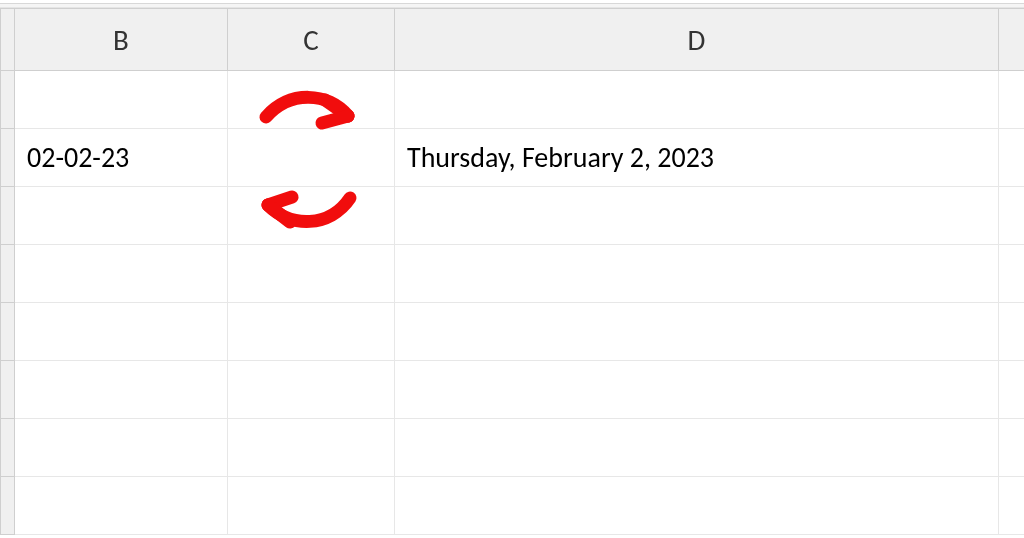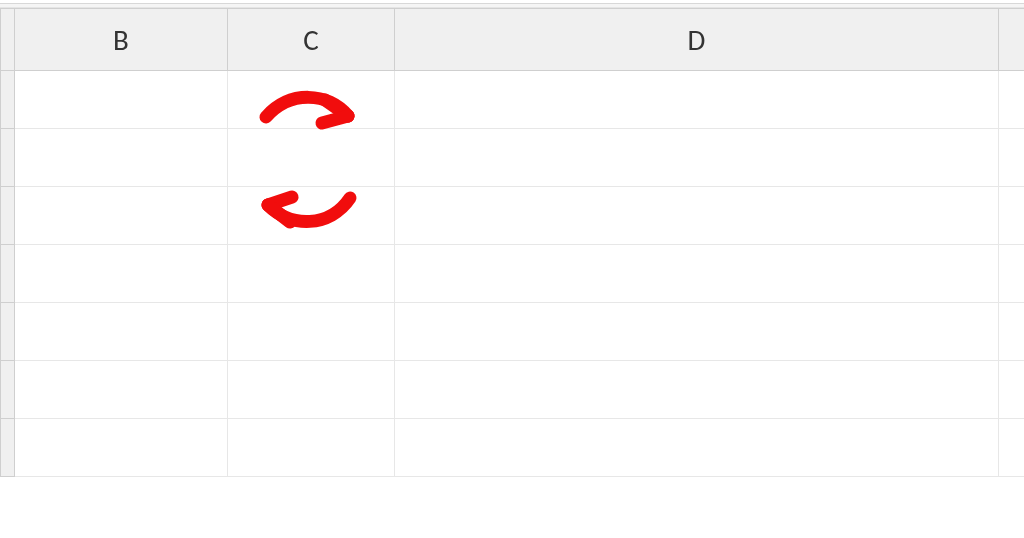--- a/index.html
+++ b/index.html
@@ -83,20 +83,27 @@
   </tr>
 
   <tr>
     <td class="rowhead" style="height:58px"></td>
     <td class="cell"></td>
     <td class="cell"></td>
     <td class="cell"></td>
     <td class="cell" style="border-right:none"></td>
   </tr>
 
+  <tr>
+    <td class="rowhead" style="height:58px"></td>
+    <td class="cell">02-02-23</td>
+    <td class="cell"></td>
+    <td class="cell">Thursday, February 2, 2023</td>
+    <td class="cell" style="border-right:none"></td>
+  </tr>
 
   <tr>
     <td class="rowhead" style="height:58px"></td>
     <td class="cell"></td>
     <td class="cell"></td>
     <td class="cell"></td>
     <td class="cell" style="border-right:none"></td>
   </tr>
 
   <tr>

